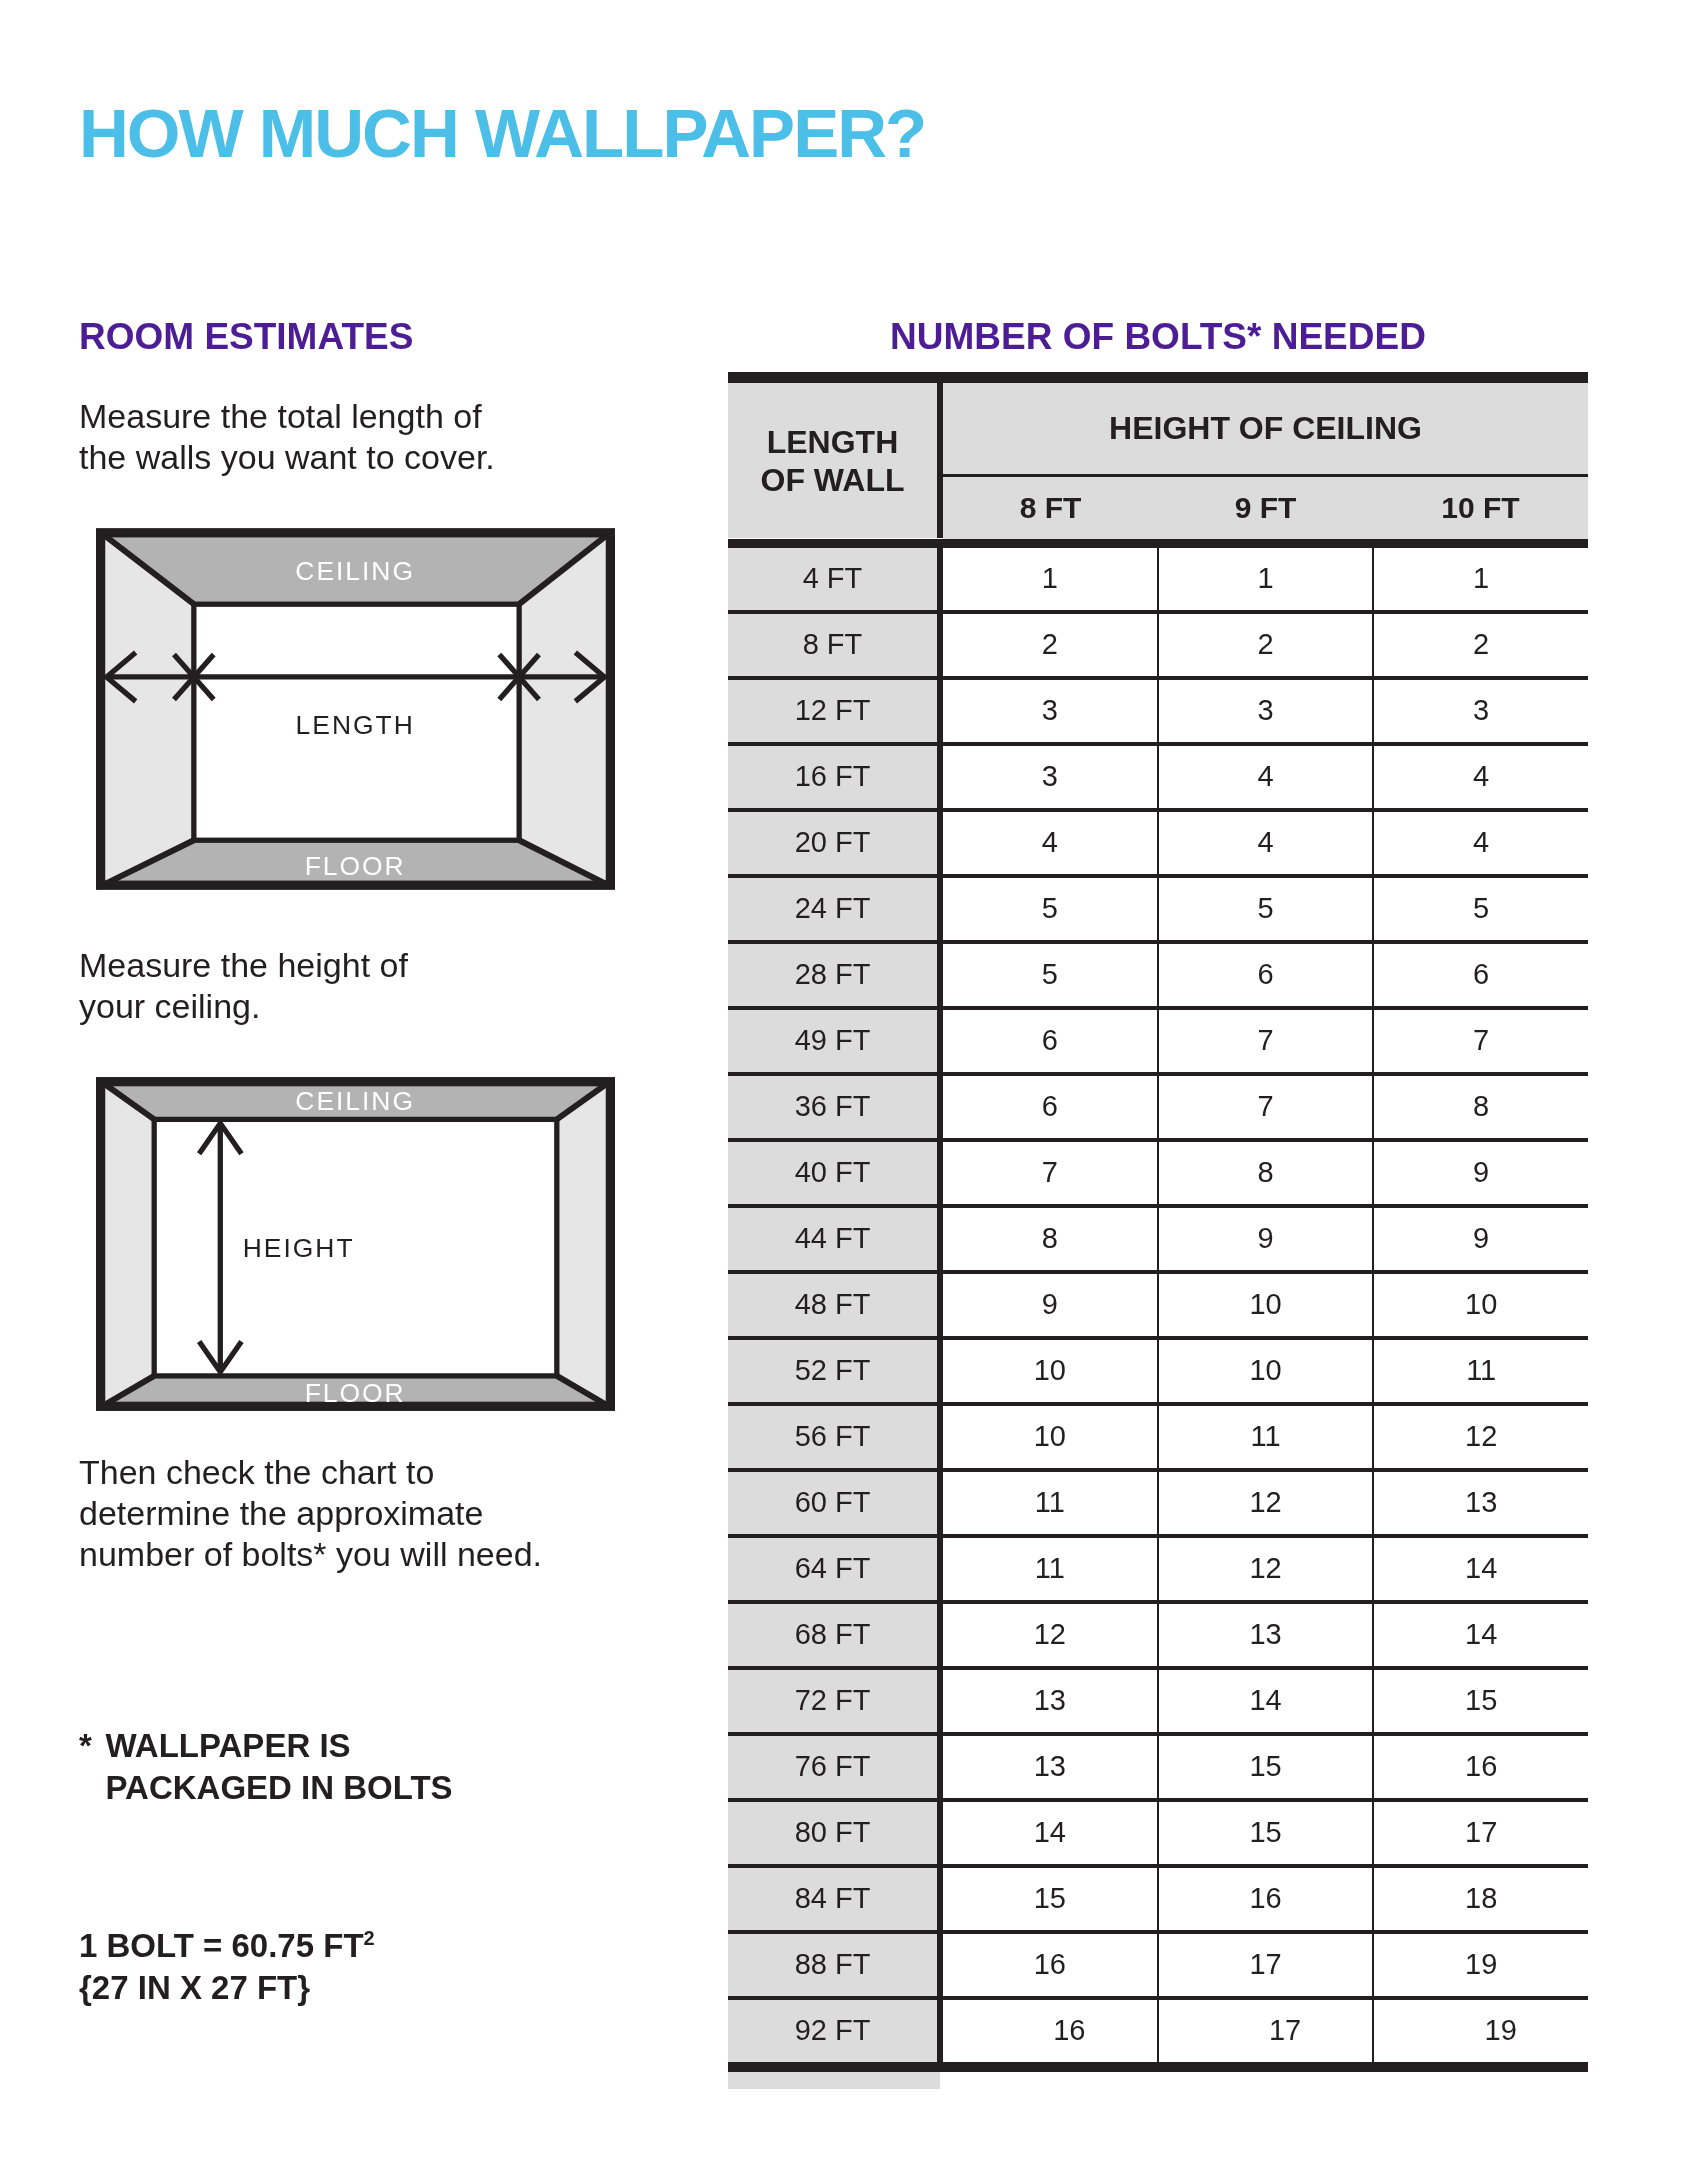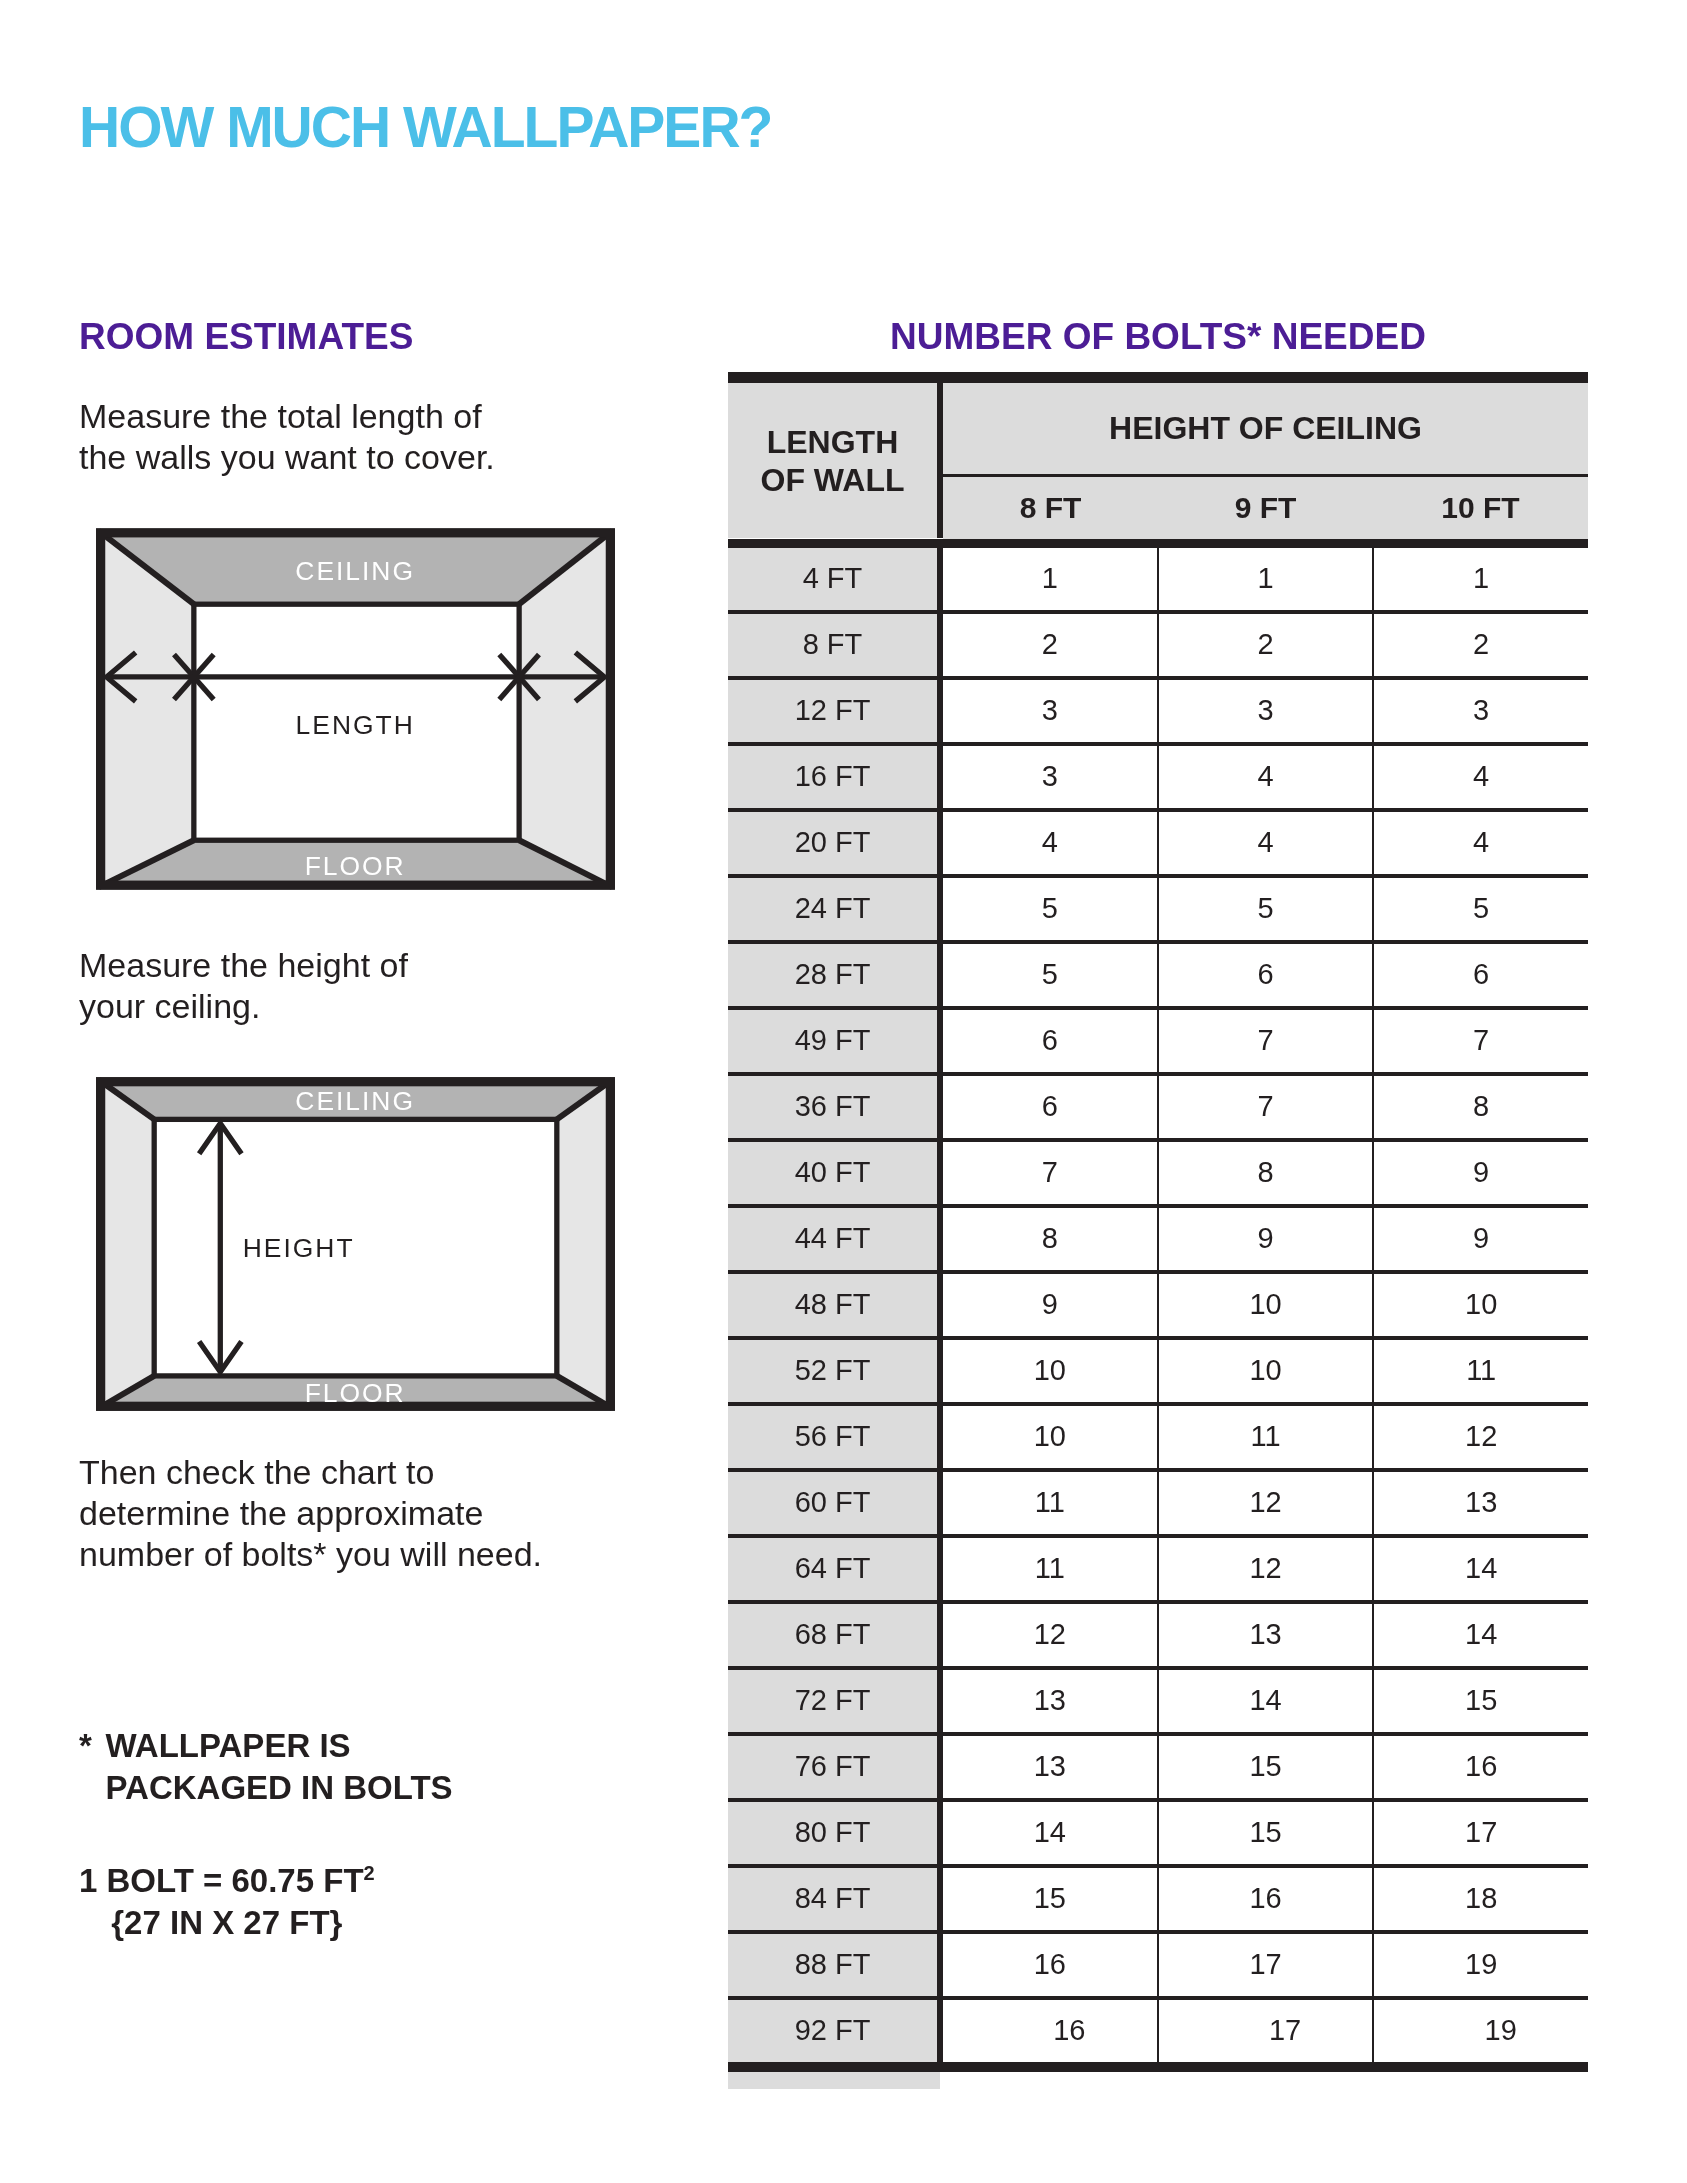--- a/index.html
+++ b/index.html
@@ -3,38 +3,38 @@
 <meta charset="utf-8">
 <style>
   html,body{margin:0;padding:0;}
   body{
     width:1687px;height:2183px;position:relative;background:#ffffff;
     font-family:"Liberation Sans","DejaVu Sans",sans-serif;color:#231F20;
     overflow:hidden;
   }
   .abs{position:absolute;}
   
-  #page-title{left:79px;top:94px;font-size:57px;font-weight:bold;color:#4BBFE8;letter-spacing:-2px;white-space:nowrap;}
+  #page-title{left:79px;top:94px;font-size:69px;font-weight:bold;color:#4BBFE8;letter-spacing:-2px;white-space:nowrap;}
   .section-heading{font-size:37px;font-weight:bold;color:#4c1d95;letter-spacing:0px;white-space:nowrap;}
   #room-estimates-heading{left:79px;top:316px;}
   #bolts-heading{left:728px;top:316px;width:860px;text-align:center;}
   
   .body-text{font-size:34px;line-height:41px;color:#231F20;}
   .tline{white-space:nowrap;}
   #para1{left:79px;top:396px;}
   #para2{left:79px;top:945px;}
   #para3{left:79px;top:1452px;}
   
   #diagram-length{left:96px;top:528px;}
   #diagram-height{left:96px;top:1077px;}
   
   #footnote{left:79px;top:1725px;font-size:33px;font-weight:bold;line-height:42px;}
   #footnote .star{display:inline-block;width:26.5px;}
   #footnote .fn-line2{padding-left:26.5px;}
-  #bolt-info{left:79px;top:1852px;font-size:33px;font-weight:bold;line-height:42px;text-align:center;}
+  #bolt-info{left:79px;top:1917px;font-size:33px;font-weight:bold;line-height:42px;}
   #bolt-info sup{font-size:20px;vertical-align:super;}
   
   #bolts-table{left:728px;top:372px;width:860px;}
   .t-topborder{height:11.2px;background:#231F20;}
   .t-thick{height:8.6px;background:#231F20;}
   .t-header{display:flex;}
   .lw-cell{
     width:215px;height:155px;box-sizing:border-box;border-right:6.6px solid #231F20;
     background:#DCDCDC;display:flex;flex-direction:column;justify-content:center;align-items:center;
     font-size:32px;font-weight:bold;line-height:38px;text-align:center;

